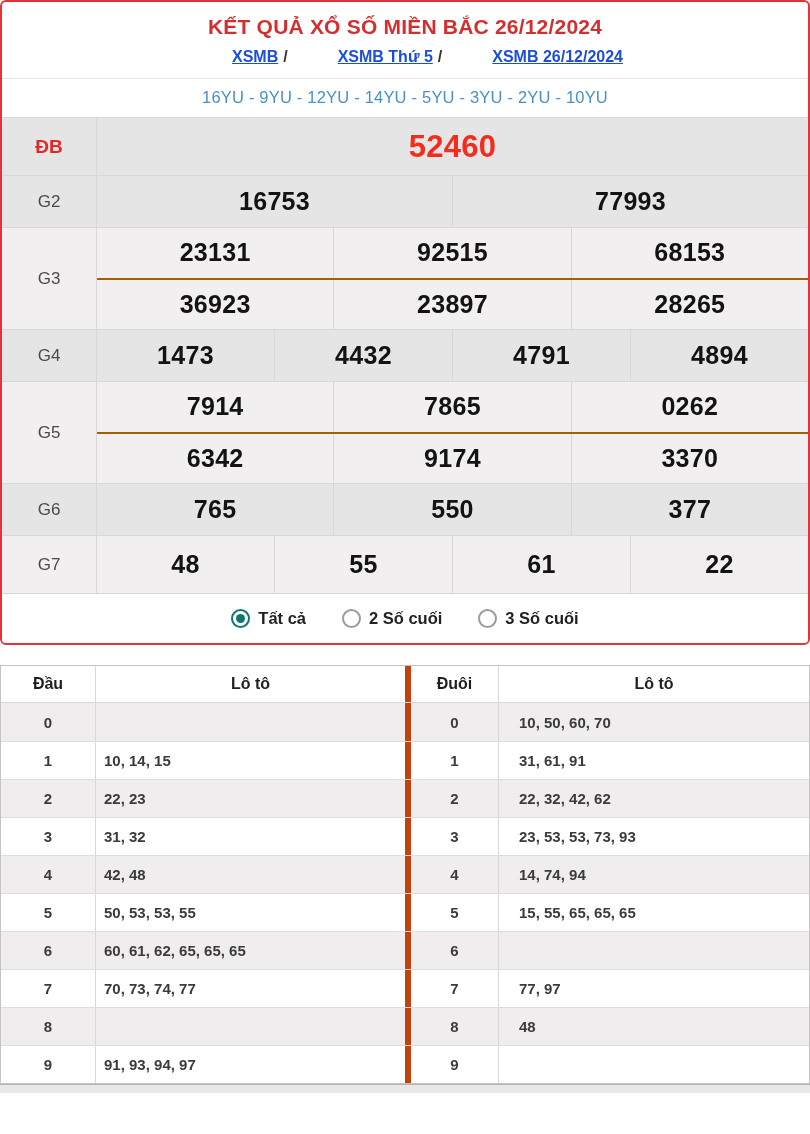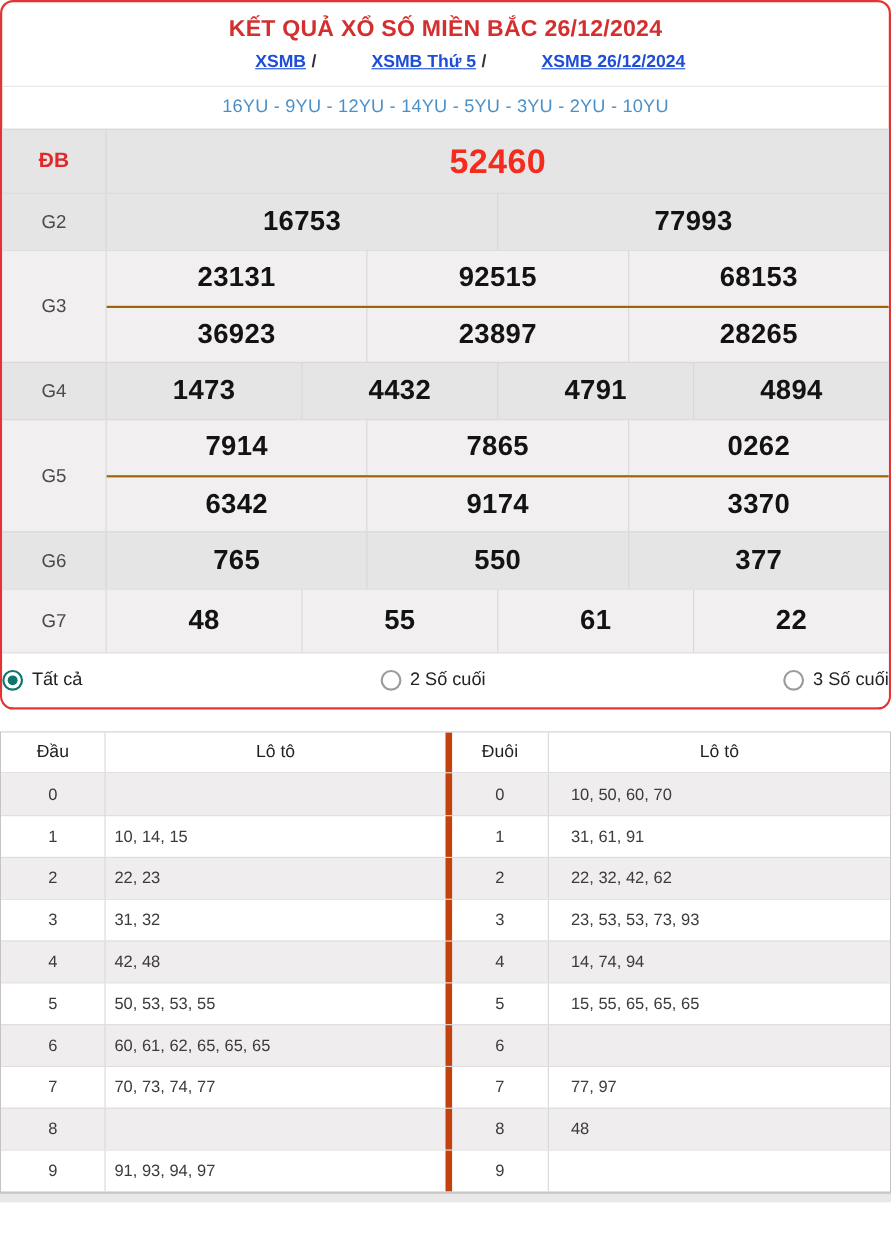--- a/index.html
+++ b/index.html
@@ -8,21 +8,21 @@
     width: 810px; height: 1134px;
     font-family: "Liberation Sans", sans-serif;
     overflow: hidden;
     position: relative;
   }
   .page { width: 810px; height: 1134px; overflow: hidden; }
 
   
   .result-card {
     border: 2px solid #e23434;
-    border-radius: 12px;
+    border-radius: 6px;
     background: #fff;
     overflow: hidden;
   }
   .card-header { text-align: center; padding-top: 13px; }
   .card-title {
     color: #d32f2f; font-size: 21px; font-weight: bold;
     letter-spacing: 0.2px;
   }
   .breadcrumb {
     margin-top: 9px; padding-bottom: 12px;
@@ -60,22 +60,22 @@
     flex: 1; display: flex; align-items: center; justify-content: center;
     color: #131313; font-weight: bold; font-size: 25px;
     letter-spacing: 0.3px;
   }
   .prize-cell + .prize-cell { border-left: 1px solid #d9d7d8; }
   .prize-cell.db-num { color: #f42c1d; font-size: 31px; }
 
   
   .radio-row {
     border-top: 1px solid #d9d7d8;
-    height: 50px; display: flex; align-items: center; justify-content: space-between;
-    gap: 26px; background: #fff;
+    height: 50px; display: flex; align-items: center; justify-content: center;
+    gap: 36px; background: #fff; font-weight: bold;
   }
   .radio-item { display: flex; align-items: center; gap: 8px; cursor: pointer; }
   .radio-circle {
     width: 19px; height: 19px; border-radius: 50%;
     border: 2px solid #9d9b9c; background: #fff;
     display: flex; align-items: center; justify-content: center;
   }
   .radio-item.selected .radio-circle { border-color: #0f766e; }
   .radio-dot { width: 9px; height: 9px; border-radius: 50%; background: transparent; }
   .radio-item.selected .radio-dot { background: #0f766e; }
@@ -87,21 +87,21 @@
     border: 1px solid #c5c3c4;
     background: #fff;
   }
   .loto-row { display: flex; height: 38px; background: #fff; }
   .loto-row.header { height: 37px; border-bottom: 1px solid #d9d7d8; }
   .loto-row.shaded { background: #efedee; }
   .loto-row + .loto-row { border-top: 1px solid #dedcdd; }
   .loto-row.header + .loto-row { border-top: none; }
   .lcell {
     display: flex; align-items: center;
-    font-size: 15px; font-weight: normal; color: #3b3b3b;
+    font-size: 15px; font-weight: bold; color: #3b3b3b;
   }
   .lcell.digit { flex: 0 0 94px; justify-content: center; }
   .lcell.values { flex: 0 0 310px; padding-left: 8px; border-left: 1px solid #d9d7d8; }
   .lcell.digit2 { flex: 0 0 93px; justify-content: center; border-left: 6px solid #c2410c; }
   .lcell.values2 { flex: 1; padding-left: 20px; border-left: 1px solid #d9d7d8; }
   .loto-row.header .lcell { font-size: 16px; color: #1f1f1f; justify-content: center; padding-left: 0; }
 
   .footer-strip {
     margin-top: 0; height: 9px;
     background: #e9e7e8; border-top: 1px solid #b5b3b4;

